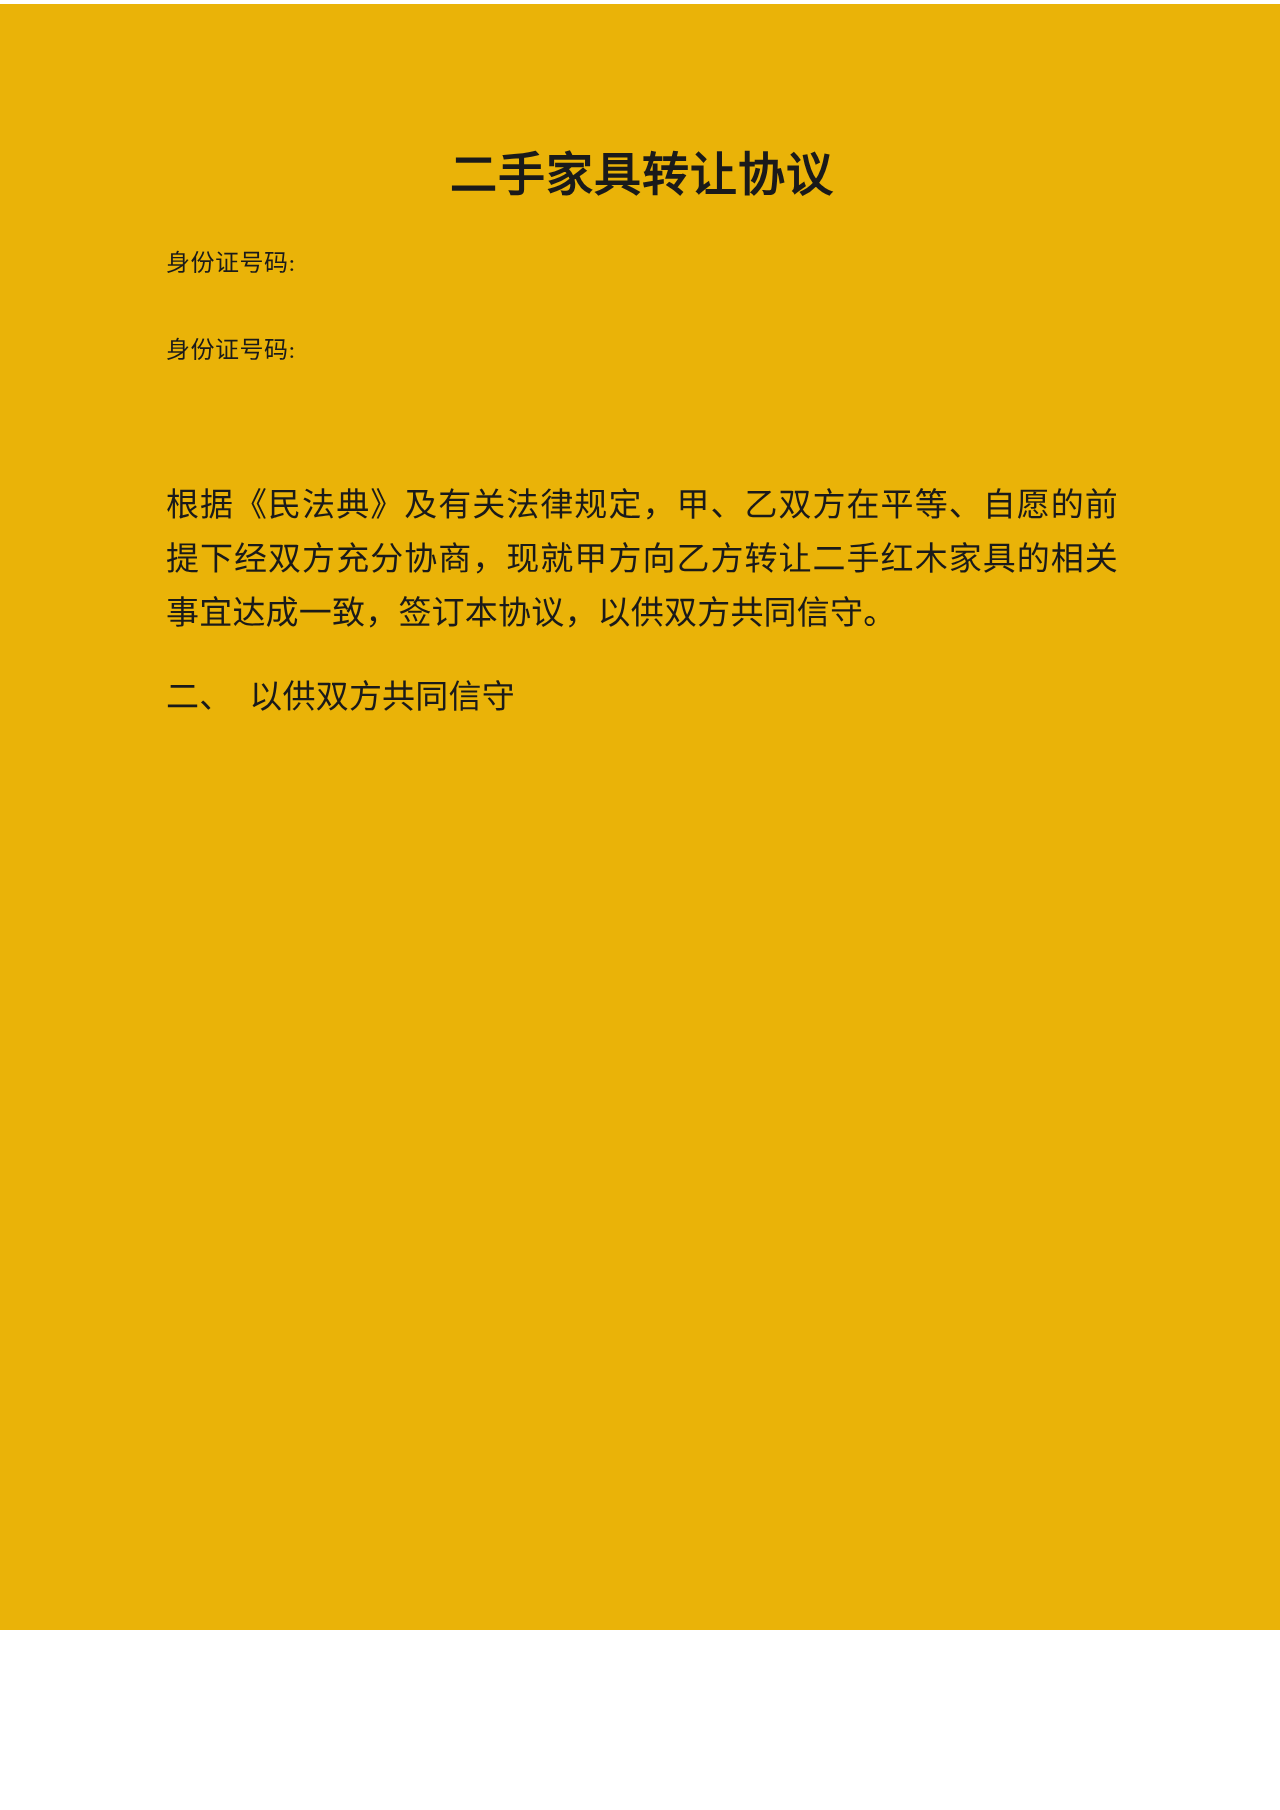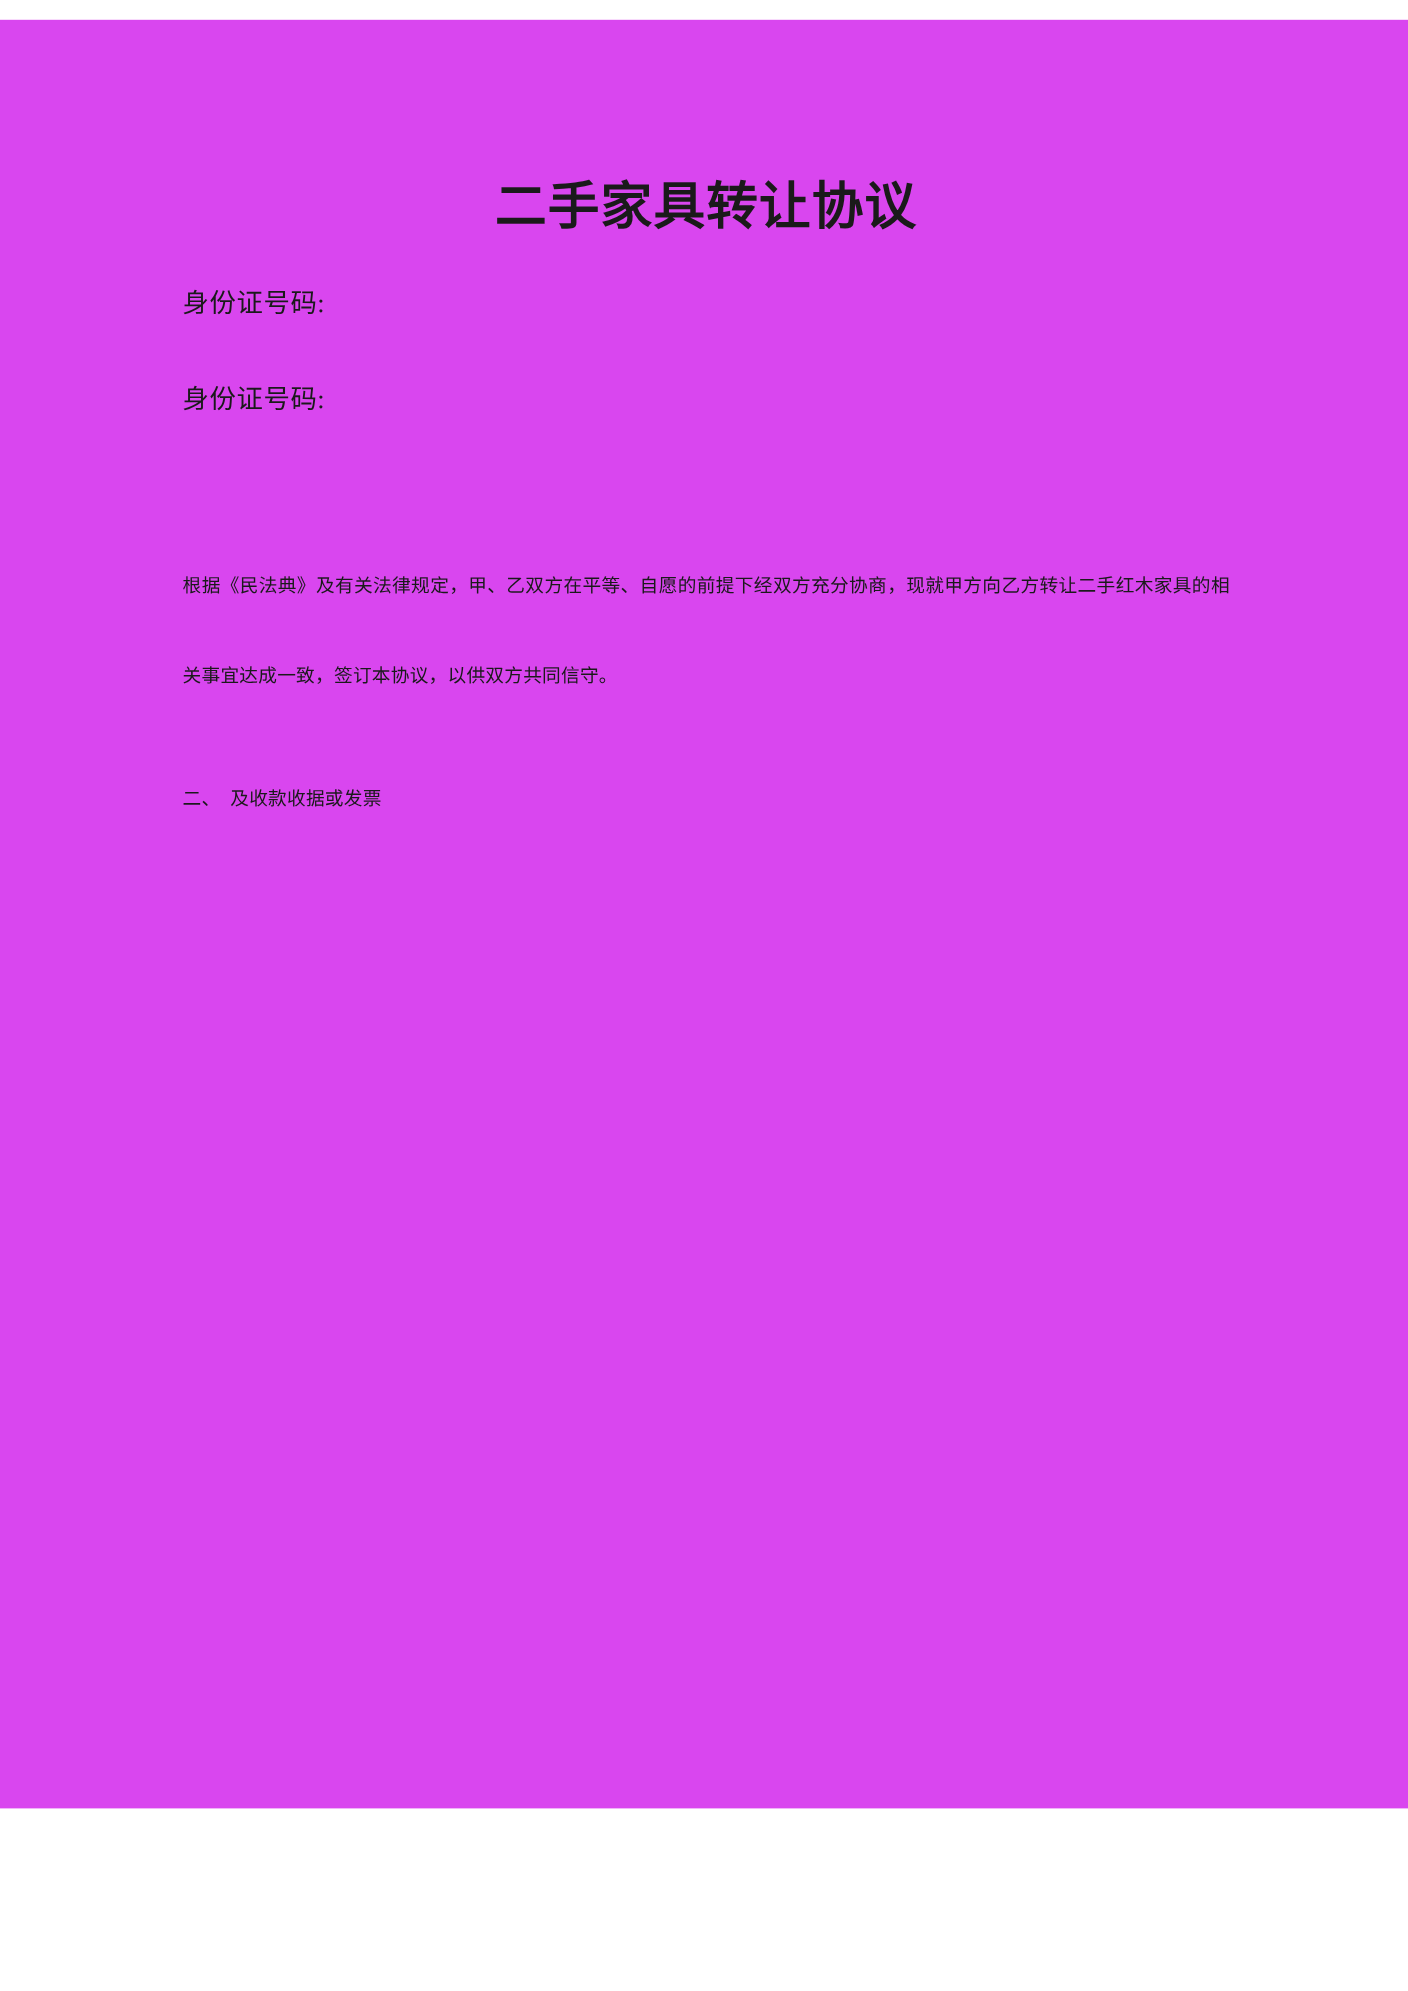--- a/index.html
+++ b/index.html
@@ -11,22 +11,22 @@
   body {
     font-family: "Liberation Serif", "DejaVu Serif", serif;
     color: #000000;
     -webkit-font-smoothing: antialiased;
   }
 
   .page {
     position: relative;
     width: 1280px;
     height: 1626px;
-    margin: 18px auto;
-    background: #d946ef;
+    margin: 4px auto;
+    background: #eab308;
     overflow: hidden;
     box-sizing: border-box;
   }
 
   .page-body {
     position: absolute;
     left: 166px;
     top: 0;
     width: 952px;
   }
@@ -60,22 +60,22 @@
   .party-line:last-child {
     margin-bottom: 0;
   }
 
   
   .body-block {
     margin-top: 113px;
   }
 
   .para {
-    font-size: 17px;
-    line-height: 82px;
+    font-size: 33px;
+    line-height: 54px;
     color: #1a1a1a;
     margin: 0 0 30px 0;
     text-align: justify;
     text-justify: inter-character;
     letter-spacing: 0.2px;
     white-space: pre-wrap;
     word-break: break-all;
   }
   .para:last-child {
     margin-bottom: 0;
@@ -95,18 +95,18 @@
 
     <div class="party-block">
       <p class="party-line">身份证号码:</p>
       <p class="party-line">身份证号码:</p>
     </div>
 
     <div class="body-block">
       <p class="para">根据《民法典》及有关法律规定，甲、乙双方在平等、自愿的前提下经双方充分协商，现就甲方向乙方转让二手红木家具的相关事宜达成一致，签订本协议，以供双方共同信守。</p>
 
 
-      <p class="para clause-heading">二、  及收款收据或发票</p>
+      <p class="para clause-heading">二、  以供双方共同信守</p>
 
     </div>
 
   </div>
 </div>
 
 </body></html>

